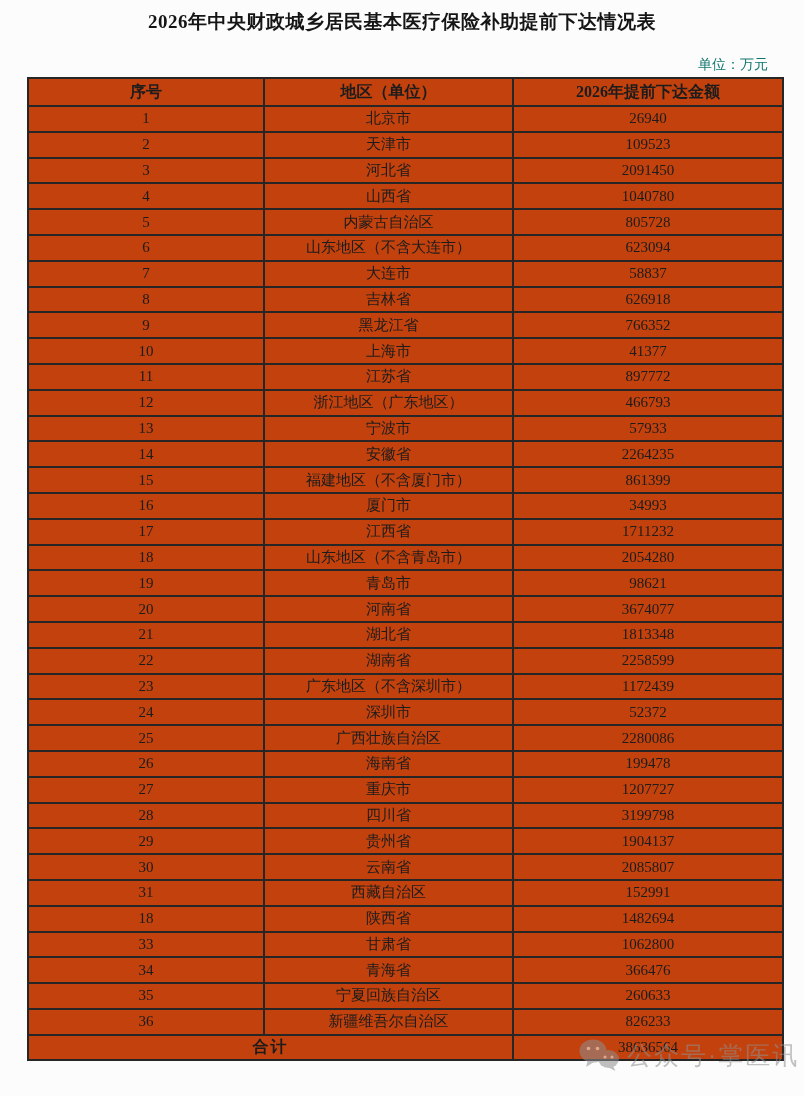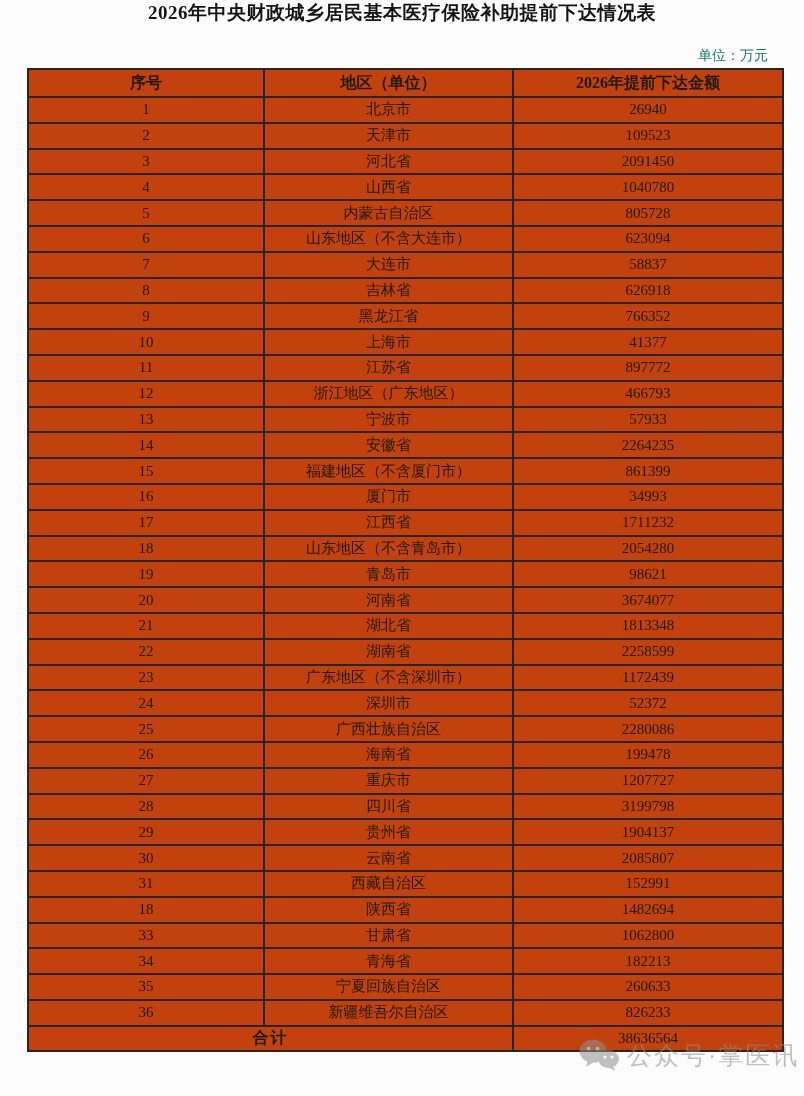--- a/index.html
+++ b/index.html
@@ -11,20 +11,21 @@
   }
   .page {
     position: relative;
     width: 804px;
     height: 1096px;
     background: #fcfcfc;
     overflow: hidden;
   }
   .doc-title {
     margin: 0;
+    padding-top: 9px;
     text-align: center;
     font-size: 19px;
     font-weight: bold;
     letter-spacing: 0.5px;
     color: #151515;
   }
   .unit-note {
     width: 768px;
     margin-top: 21px;
     margin-bottom: 3px;
@@ -271,21 +272,21 @@
           <td>1482694</td>
         </tr>
         <tr>
           <td>33</td>
           <td>甘肃省</td>
           <td>1062800</td>
         </tr>
         <tr>
           <td>34</td>
           <td>青海省</td>
-          <td>182213</td>
+          <td>366476</td>
         </tr>
         <tr>
           <td>35</td>
           <td>宁夏回族自治区</td>
           <td>260633</td>
         </tr>
         <tr>
           <td>36</td>
           <td>新疆维吾尔自治区</td>
           <td>826233</td>

